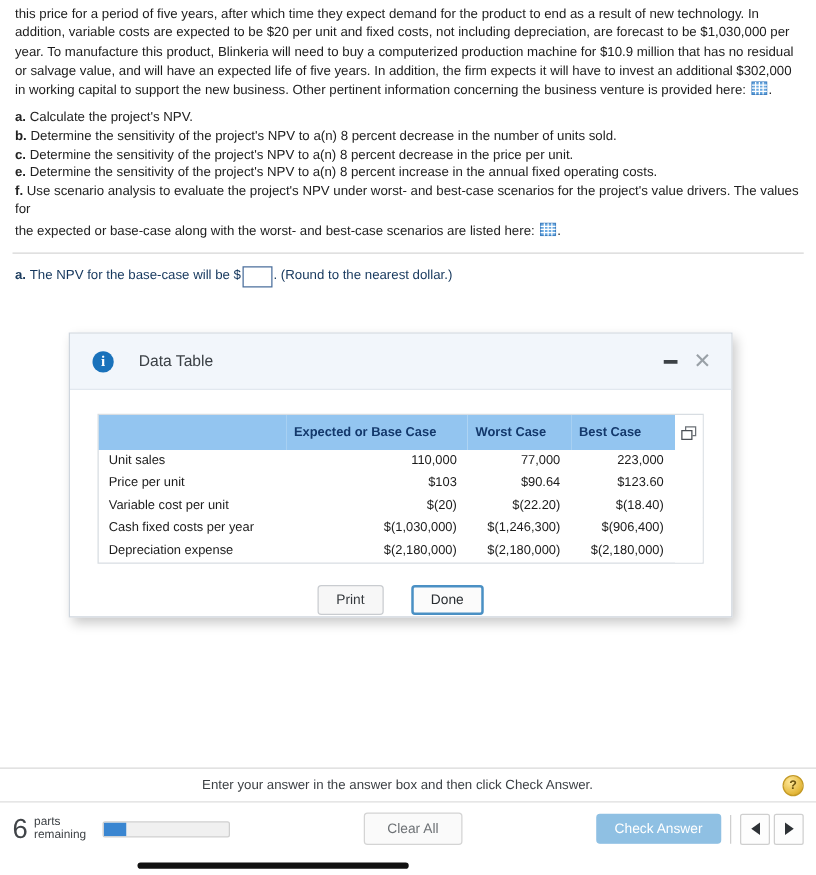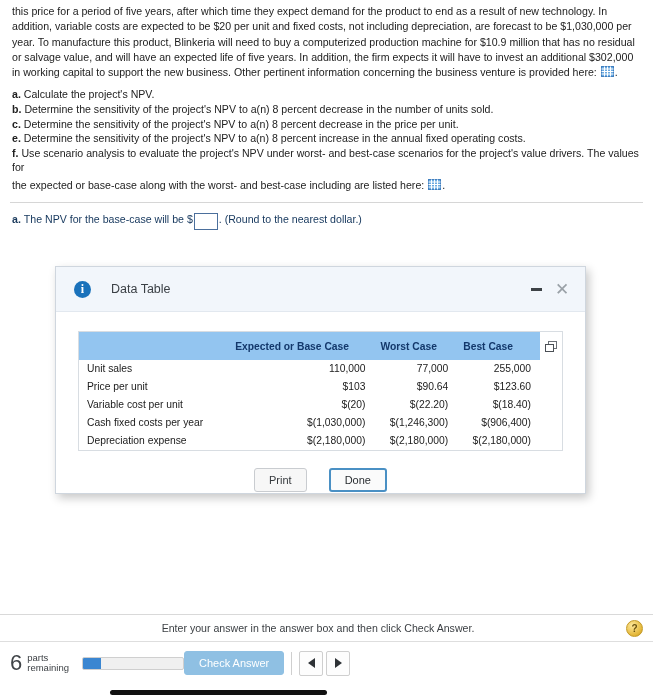--- a/index.html
+++ b/index.html
@@ -428,21 +428,21 @@
       <span>Determine the sensitivity of the project's NPV to a(n) 8 percent decrease in the price per unit.</span>
     </div>
     <div class="part-row">
       <span class="part-letter">e.</span>
       <span>Determine the sensitivity of the project's NPV to a(n) 8 percent increase in the annual fixed operating costs.</span>
     </div>
     <div class="part-row">
       <span class="part-letter">f.</span>
       <span>Use scenario analysis to evaluate the project's NPV under worst- and best-case scenarios for the project's value drivers.  The values for</span>
       <span class="part-f-tail">
-        <span>the expected or base-case along with the worst- and best-case including are listed here:</span>
+        <span>the expected or base-case along with the worst- and best-case scenarios are listed here:</span>
         <span class="grid-icon">
           <svg width="13" height="11" viewBox="0 0 13 11">
             <rect x="0.5" y="0.5" width="12" height="10" fill="#6aa9e0" stroke="#3f7fc0"></rect>
             <line x1="0.5" y1="3" x2="12.5" y2="3" stroke="#ffffff" stroke-width="1"></line>
             <line x1="0.5" y1="5.5" x2="12.5" y2="5.5" stroke="#ffffff" stroke-width="1"></line>
             <line x1="0.5" y1="8" x2="12.5" y2="8" stroke="#ffffff" stroke-width="1"></line>
             <line x1="3.5" y1="0.5" x2="3.5" y2="10.5" stroke="#ffffff" stroke-width="1"></line>
             <line x1="6.5" y1="0.5" x2="6.5" y2="10.5" stroke="#ffffff" stroke-width="1"></line>
             <line x1="9.5" y1="0.5" x2="9.5" y2="10.5" stroke="#ffffff" stroke-width="1"></line>
           </svg>
@@ -486,21 +486,21 @@
                 <span class="sq-front"></span>
               </div>
             </th>
           </tr>
         </thead>
         <tbody>
           <tr>
             <td class="rowlabel">Unit sales</td>
             <td class="num">110,000</td>
             <td class="num">77,000</td>
-            <td class="num">255,000</td>
+            <td class="num">223,000</td>
             <td class="pad"></td>
           </tr>
           <tr>
             <td class="rowlabel">Price per unit</td>
             <td class="num">$103</td>
             <td class="num">$90.64</td>
             <td class="num">$123.60</td>
             <td class="pad"></td>
           </tr>
           <tr>
@@ -549,20 +549,23 @@
     <div class="parts-count">6</div>
     <div class="parts-label">
       <div>parts</div>
       <div>remaining</div>
     </div>
     <div class="progress-track">
       <div class="progress-fill" style="width: 18%;"></div>
     </div>
   </div>
 
+  <div class="toolbar-mid">
+    <button class="btn-clear">Clear All</button>
+  </div>
 
   <div class="toolbar-right">
     <button class="btn-check">Check Answer</button>
     <div class="nav-divider"></div>
     <div class="nav-btn">
       <span class="tri-left"></span>
     </div>
     <div class="nav-btn">
       <span class="tri-right"></span>
     </div>

